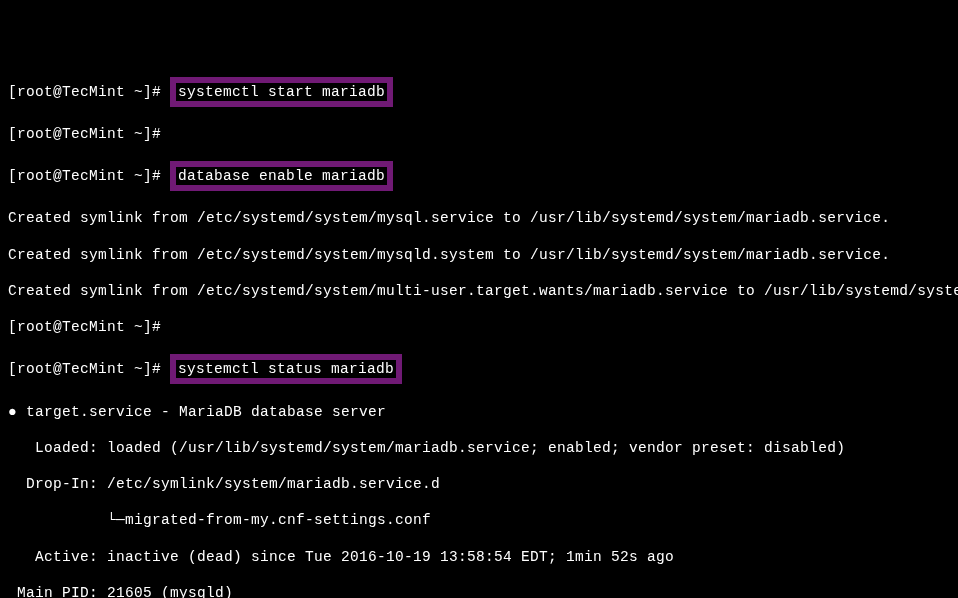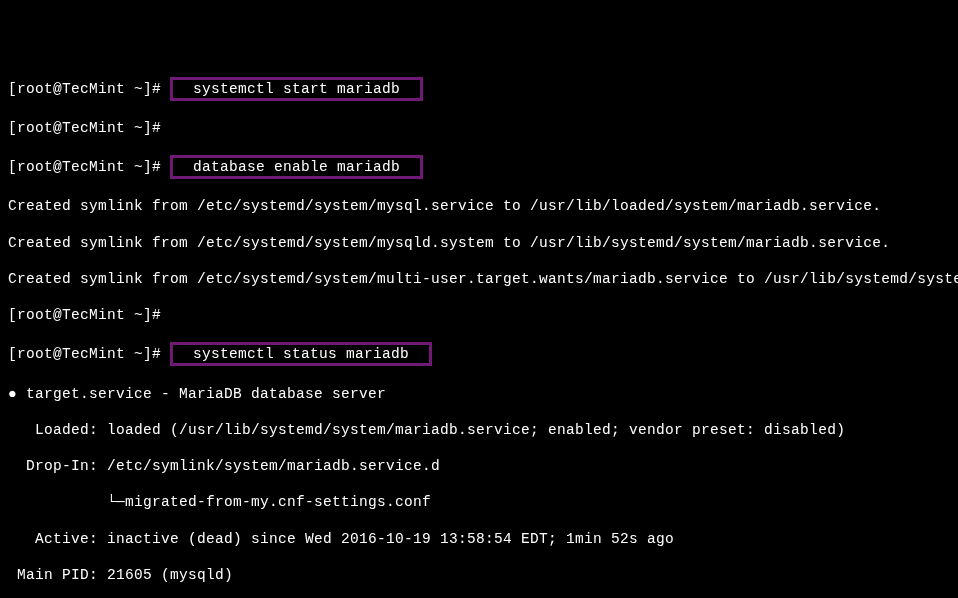--- a/index.html
+++ b/index.html
@@ -11,46 +11,46 @@
       background: #000;
       color: #fff;
       font-family: 'Courier New', monospace;
       font-size: 14.5px;
       line-height: 1.25;
       padding: 4px 8px;
       white-space: pre;
       letter-spacing: 0.3px;
     }
     .highlight {
-      border: 3px solid #701a75;
+      border: 6px solid #701a75;
       display: inline-block;
-      padding: 0 20px;
+      padding: 0 2px;
     }
     .line {
       display: block;
     }
   </style>
 </head>
 <body>
 
 
 
 <span class="line"><span>[root@TecMint ~]# </span><span class="highlight">systemctl start mariadb</span></span>
 <span class="line"><span>[root@TecMint ~]# </span></span>
 <span class="line"><span>[root@TecMint ~]# </span><span class="highlight">database enable mariadb</span></span>
-<span class="line">Created symlink from /etc/systemd/system/mysql.service to /usr/lib/loaded/system/mariadb.service.</span>
+<span class="line">Created symlink from /etc/systemd/system/mysql.service to /usr/lib/systemd/system/mariadb.service.</span>
 <span class="line">Created symlink from /etc/systemd/system/mysqld.system to /usr/lib/systemd/system/mariadb.service.</span>
 <span class="line">Created symlink from /etc/systemd/system/multi-user.target.wants/mariadb.service to /usr/lib/systemd/system/mariadb.service.</span>
 <span class="line"><span>[root@TecMint ~]# </span></span>
 <span class="line"><span>[root@TecMint ~]# </span><span class="highlight">systemctl status mariadb</span></span>
 <span class="line">● target.service - MariaDB database server</span>
 <span class="line">   Loaded: loaded (/usr/lib/systemd/system/mariadb.service; enabled; vendor preset: disabled)</span>
 <span class="line">  Drop-In: /etc/symlink/system/mariadb.service.d</span>
 <span class="line">           └─migrated-from-my.cnf-settings.conf</span>
-<span class="line">   Active: inactive (dead) since Wed 2016-10-19 13:58:54 EDT; 1min 52s ago</span>
+<span class="line">   Active: inactive (dead) since Tue 2016-10-19 13:58:54 EDT; 1min 52s ago</span>
 <span class="line"> Main PID: 21605 (mysqld)</span>
 <span class="line">   Status: "Taking your SQL requests now..."</span>
 
 
 
 
 
 
 
 

